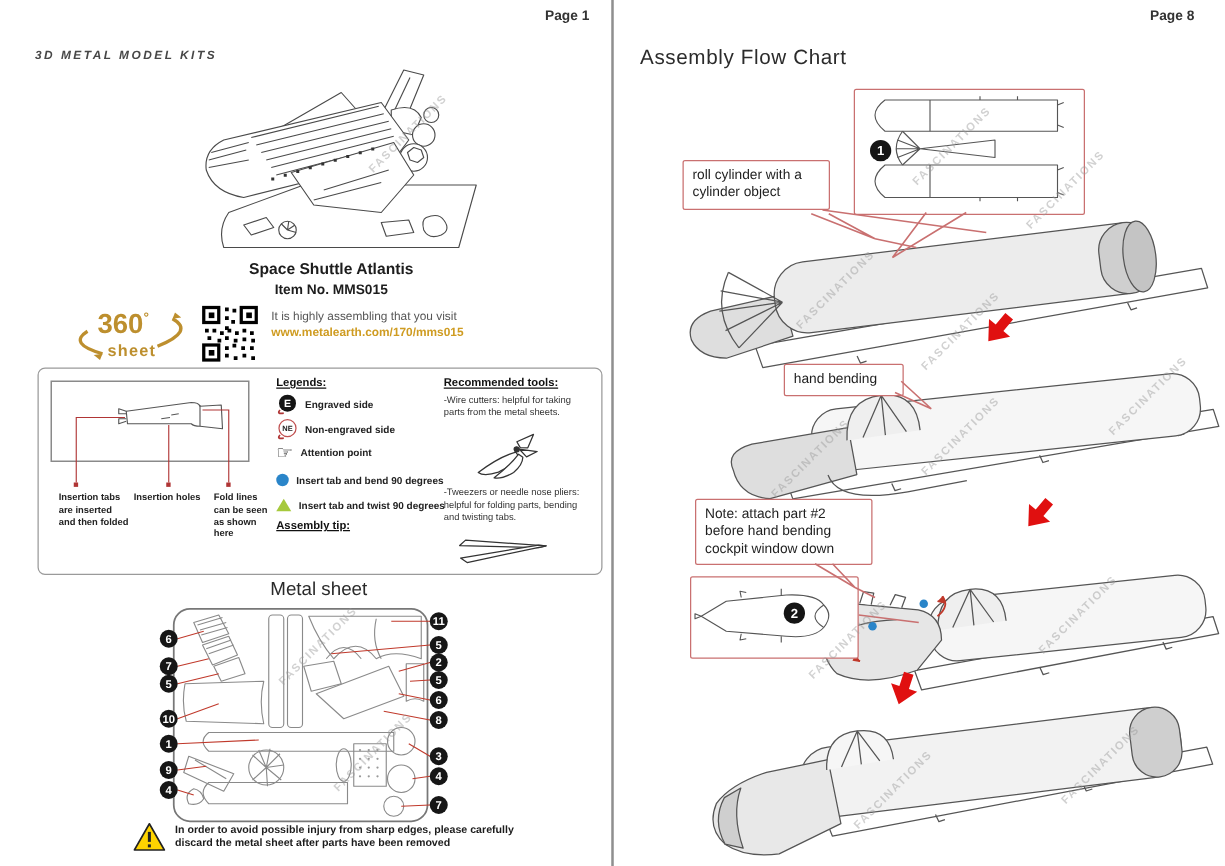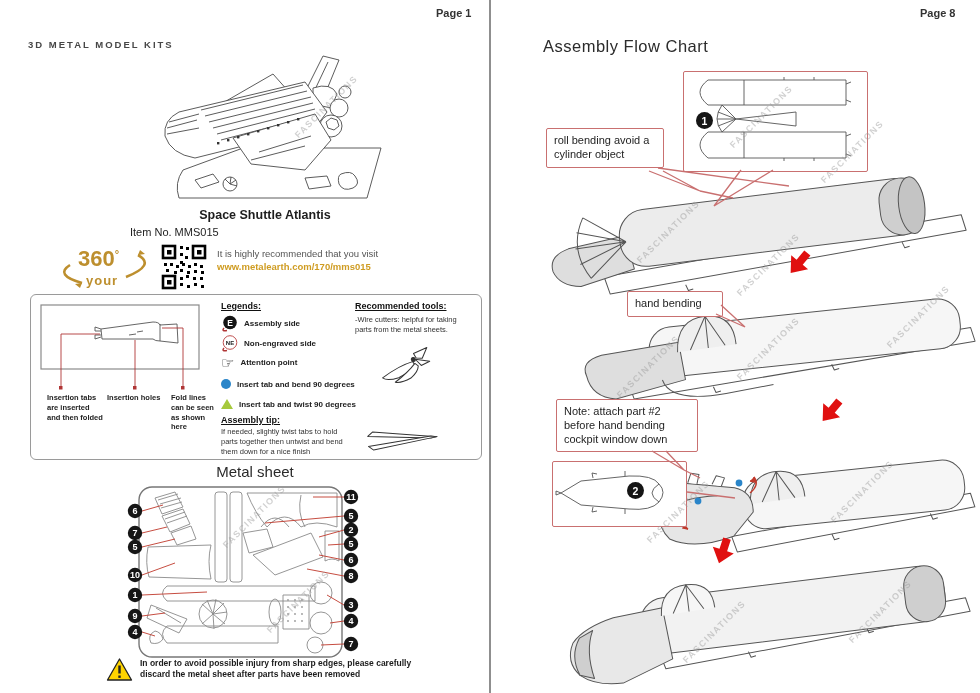--- a/index.html
+++ b/index.html
@@ -5,23 +5,23 @@
   html,body{margin:0;padding:0;background:#fff;}
   body{width:980px;height:693px;position:relative;overflow:hidden;
        font-family:"Liberation Sans",sans-serif;color:#222;}
   .abs{position:absolute;}
   svg{display:block;overflow:visible;}
   .page-header{font-size:11px;font-weight:700;color:#333;text-align:center;}
   .divider{position:absolute;left:489px;top:0;width:2px;height:693px;background:#8f8f8f;}
   
   .logo-word{font-weight:700;color:#76b82a;font-size:39px;line-height:.92;letter-spacing:-1px;}
   .logo-reg{font-size:9px;vertical-align:baseline;color:#76b82a;}
-  .logo-tag{font-size:9.5px;font-weight:700;letter-spacing:2px;color:#474747;margin-top:5px;}
+  .logo-tag{font-size:9.5px;font-weight:700;letter-spacing:2px;color:#474747;margin-top:5px;font-style:italic;}
   .product-title{font-size:12.5px;font-weight:700;text-align:center;color:#1d1d1d;}
-  .item-no{font-size:11px;font-weight:400;text-align:left;color:#1d1d1d;}
+  .item-no{font-size:11px;font-weight:700;text-align:center;color:#1d1d1d;}
   .badge360-top{font-size:22px;font-weight:700;color:#bd8f2e;letter-spacing:0;}
   .badge360-deg{font-size:11px;vertical-align:super;}
   .badge360-view{font-size:13px;font-weight:700;color:#bd8f2e;letter-spacing:1px;}
   .promo{font-size:9.5px;line-height:13px;color:#555;}
   .promo .url{color:#cf9c22;font-weight:700;}
   .legend-panel{left:30px;top:294px;width:450px;height:164px;border:1.5px solid #9a9a9a;border-radius:6px;background:#fff;}
   .sec-title{font-size:9px;font-weight:700;text-decoration:underline;color:#111;}
   .leg-row{position:absolute;display:flex;align-items:center;gap:6px;}
   .leg-label{font-size:8px;font-weight:600;color:#222;white-space:nowrap;}
   .small-label{position:absolute;font-size:7.5px;font-weight:600;line-height:1.3;color:#222;}
@@ -91,38 +91,38 @@
 <div class="abs product-title" style="left:130px;top:208px;width:270px;">Space Shuttle Atlantis</div>
 <div class="abs item-no" style="left:130px;top:226px;width:270px;">Item No. MMS015</div>
 
 <div class="abs" style="left:56px;top:243px;width:96px;height:50px;">
   <svg class="abs" style="left:0;top:0;" width="96" height="50" viewBox="0 0 96 50">
     <path d="M14,22 Q-2,32 26,40" fill="none" stroke="#bd8f2e" stroke-width="2.6"></path>
     <path d="M82,12 Q100,22 70,34" fill="none" stroke="#bd8f2e" stroke-width="2.6"></path>
     <path d="M26,40 l-7,1 l5,4 z M82,12 l7,-1 l-5,-4 z" fill="#bd8f2e"></path>
   </svg>
   <div class="abs badge360-top" style="left:22px;top:3px;"><span>360</span><span class="badge360-deg">°</span></div>
-  <div class="abs badge360-view" style="left:30px;top:30px;">your</div>
+  <div class="abs badge360-view" style="left:30px;top:30px;">sheet</div>
 </div>
 
 <svg class="abs" style="left:160px;top:243px;" width="48" height="48" viewBox="0 0 48 48">
   <rect width="48" height="48" fill="#fff"></rect>
   <g fill="none" stroke="#000" stroke-width="2.6">
     <rect x="3" y="3" width="12" height="12"></rect>
       <rect x="33" y="3" width="12" height="12"></rect>
       <rect x="3" y="33" width="12" height="12"></rect>
   </g>
   <rect x="7" y="7" width="4.5" height="4.5" fill="#000"></rect>
     <rect x="37" y="7" width="4.5" height="4.5" fill="#000"></rect>
     <rect x="7" y="37" width="4.5" height="4.5" fill="#000"></rect>
   <path fill="#000" d="M20,3h3v3h-3z M26,4h3v3h-3z M20,10h3v3h-3z M25,13h3v3h-3z M20,18h3v3h-3z M4,20h3v3h-3z M10,20h3v3h-3z M16,22h3v3h-3z M22,20h3v3h-3z M28,22h3v3h-3z M34,20h3v3h-3z M40,22h3v3h-3z M6,26h3v3h-3z M14,28h3v3h-3z M20,26h3v3h-3z M27,28h3v3h-3z M34,27h3v3h-3z M41,28h3v3h-3z M20,34h3v3h-3z M26,32h3v3h-3z M33,34h3v3h-3z M40,34h3v3h-3z M20,40h3v3h-3z M27,42h3v3h-3z M34,40h3v3h-3z M41,42h3v3h-3z"></path>
 </svg>
 
 <div class="abs promo" style="left:217px;top:247px;width:260px;">
-  <div>It is highly recommended that you visit</div>
+  <div>It is highly assembling that you visit</div>
   <div class="url">www.metalearth.com/170/mms015</div>
 </div>
 
 <div class="abs legend-panel">
 
   <svg class="abs" style="left:0;top:0;" width="185" height="160" viewBox="0 0 185 160">
     <rect x="10" y="10" width="158" height="64" fill="#fff" stroke="#8a8a8a" stroke-width="1.2"></rect>
     <g stroke="#555" stroke-width="0.9" fill="#fff" stroke-linejoin="round">
       <path d="M70,34 L122,27 Q128,27 129,30 L146,29 L147,48 L129,46 Q124,46 122,44 L71,44 Z"></path>
       <path d="M70,34 l-6,-2 l0,4 l6,0 m0,4 l-6,0 l0,4 l6,-2" fill="none"></path>
@@ -145,21 +145,21 @@
   <div class="small-label" style="left:140px;top:98px;width:44px;">Fold lines can be seen as shown here</div>
 
   <div class="abs" style="left:190px;top:6px;width:132px;height:152px;">
     <div class="sec-title">Legends:</div>
     <div class="leg-row" style="top:14px;">
       <svg width="17" height="17" viewBox="0 0 17 17">
         <circle cx="9" cy="7.5" r="6.8" fill="#141414"></circle>
         <text x="9" y="10.6" text-anchor="middle" font-size="8.5" font-weight="bold" fill="#fff">E</text>
         <path d="M3,13 Q0,16.5 6,15.5" fill="none" stroke="#b03535" stroke-width="1.4"></path>
       </svg>
-      <span class="leg-label">Assembly side</span>
+      <span class="leg-label">Engraved side</span>
     </div>
     <div class="leg-row" style="top:34px;">
       <svg width="17" height="17" viewBox="0 0 17 17">
         <circle cx="9" cy="7.5" r="6.8" fill="#fff" stroke="#c05050" stroke-width="1"></circle>
         <text x="9" y="10" text-anchor="middle" font-size="6" font-weight="bold" fill="#222">NE</text>
         <path d="M3,13 Q0,16.5 6,15.5" fill="none" stroke="#b03535" stroke-width="1.4"></path>
       </svg>
       <span class="leg-label">Non-engraved side</span>
     </div>
     <div class="leg-row" style="top:54px;">
@@ -168,35 +168,35 @@
     </div>
     <div class="leg-row" style="top:78px;">
       <span class="blue-dot"></span>
       <span class="leg-label">Insert tab and bend 90 degrees</span>
     </div>
     <div class="leg-row" style="top:98px;align-items:flex-end;">
       <span class="green-tri"></span>
       <span class="leg-label">Insert tab and twist 90 degrees</span>
     </div>
     <div class="sec-title abs" style="top:114px;">Assembly tip:</div>
-    <div class="tip-text" style="top:126px;width:130px;">If needed, slightly twist tabs to hold parts together then untwist and bend them down for a nice finish</div>
   </div>
 
   <div class="abs" style="left:324px;top:6px;width:120px;height:152px;">
     <div class="sec-title">Recommended tools:</div>
     <div class="tool-text" style="top:14px;width:118px;">-Wire cutters: helpful for taking parts from the metal sheets.</div>
     <svg class="abs" style="left:16px;top:44px;transform:rotate(-8deg);" width="64" height="40" viewBox="0 0 64 40">
       <g stroke="#333" stroke-width="1" fill="#fff" stroke-linejoin="round">
         <path d="M44,10 L58,6 L52,16 L46,15 Z"></path>
         <path d="M45,16 L59,20 L50,23 Z"></path>
         <path d="M42,18 Q28,20 10,30 Q14,34 26,32 Q38,28 44,22 Z"></path>
         <path d="M44,20 Q36,28 22,36 Q28,38 38,34 Q46,29 47,23 Z"></path>
       </g>
       <circle cx="43" cy="16" r="2.5" fill="#333"></circle>
     </svg>
+    <div class="tool-text" style="top:88px;width:118px;">-Tweezers or needle nose pliers: helpful for folding parts, bending and twisting tabs.</div>
     <svg class="abs" style="left:8px;top:126px;transform:rotate(-4deg);" width="80" height="24" viewBox="0 0 80 24">
       <g stroke="#333" stroke-width="1" fill="#fff" stroke-linejoin="round">
         <path d="M74,12 L10,3 L5,7 L68,13 Z"></path>
         <path d="M74,12 L10,21 L5,17 L68,11 Z"></path>
       </g>
     </svg>
   </div>
 </div>
 
 <div class="abs sheet-title" style="left:180px;top:463px;width:150px;">Metal sheet</div>
@@ -296,38 +296,38 @@
   </g>
 </svg>
 
 <svg class="abs" style="left:106px;top:657px;" width="27" height="25" viewBox="0 0 27 25">
   <path d="M13.5,2 L25.5,23 L1.5,23 Z" fill="#ffd400" stroke="#222" stroke-width="1.3" stroke-linejoin="round"></path>
   <rect x="12.3" y="8.5" width="2.4" height="8" fill="#222"></rect>
   <rect x="12.3" y="18.5" width="2.4" height="2.4" fill="#222"></rect>
 </svg>
 <div class="abs warn-text" style="left:140px;top:658px;width:292px;">In order to avoid possible injury from sharp edges, please carefully discard the metal sheet after parts have been removed</div>
 
-<div class="abs flow-title" style="left:543px;top:37px;">Assembly Flow Chart</div>
+<div class="abs flow-title" style="left:512px;top:37px;">Assembly Flow Chart</div>
 
 <div class="red-box" style="left:683px;top:71px;width:183px;height:99px;">
   <svg width="180" height="96" viewBox="0 0 180 96">
     <g stroke="#555" stroke-width="0.9" fill="#fff" stroke-linejoin="round">
       <path d="M24,8 L162,8 L162,33 L24,33 Q8,20 24,8 Z"></path>
       <path d="M60,8 L60,33 M162,12 l5,-2 M162,28 l5,2 M100,8 l0,-3 M130,8 l0,-3" fill="none"></path>
       <path d="M24,60 L162,60 L162,86 L24,86 Q8,73 24,60 Z"></path>
       <path d="M60,60 L60,86 M162,64 l5,-2 M162,82 l5,2 M100,86 l0,3 M130,86 l0,3" fill="none"></path>
       <path d="M52,47 L38,33 M52,47 L34,40 M52,47 L33,47 M52,47 L34,54 M52,47 L38,60"></path>
       <path d="M38,33 Q28,47 38,60" fill="none"></path>
       <path d="M52,47 L112,40 L112,54 Z"></path>
     </g>
   </svg>
   <div class="part-badge" style="left:12px;top:40px;">1</div>
 </div>
 
-<div class="red-box callout" style="left:546px;top:128px;width:102px;">roll bending avoid a cylinder object</div>
+<div class="red-box callout" style="left:546px;top:128px;width:102px;">roll cylinder with a cylinder object</div>
 
 <div class="red-box callout" style="left:627px;top:291px;width:80px;">hand bending</div>
 
 <div class="red-box callout" style="left:556px;top:399px;width:126px;">Note: attach part #2 before hand bending cockpit window down</div>
 
 <div class="red-box" style="left:552px;top:461px;width:133px;height:64px;">
   <svg width="130" height="61" viewBox="0 0 130 61">
     <g stroke="#555" stroke-width="0.9" fill="#fff" stroke-linejoin="round">
       <path d="M8,31 L28,19 L76,14 Q100,13 106,22 Q114,30 106,40 Q98,49 76,47 L28,43 Z"></path>
       <path d="M106,22 Q92,31 106,40" fill="none"></path>

